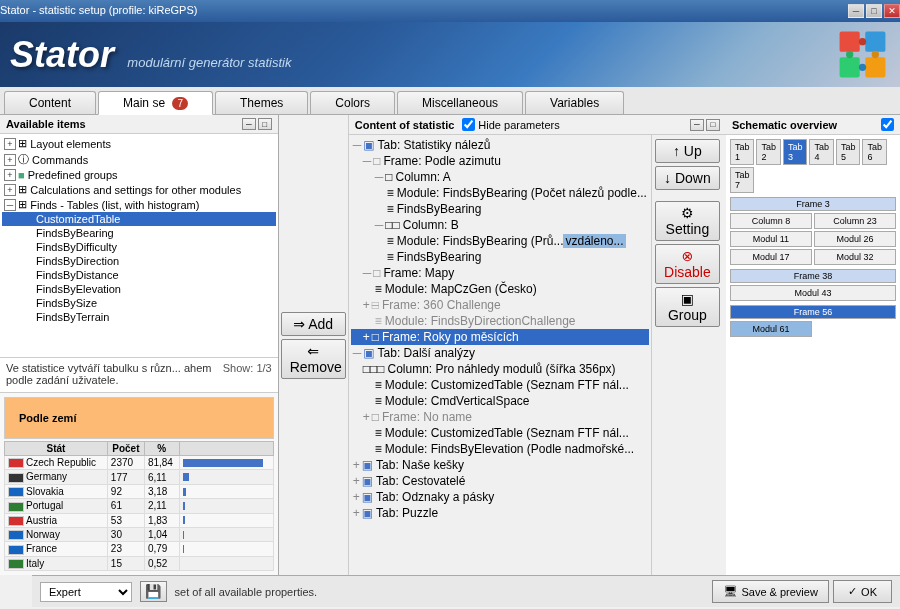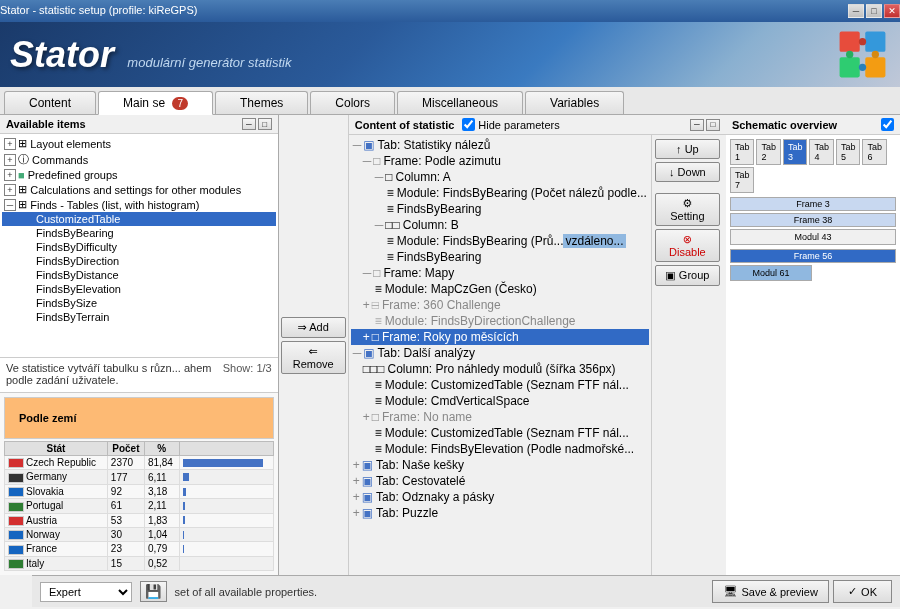--- a/index.html
+++ b/index.html
@@ -34,21 +34,21 @@
     .tree-area { flex: 1; overflow-y: auto; padding: 2px; border-bottom: 1px solid #ccc; }
     .tree-item { display: flex; align-items: center; padding: 1px 2px; cursor: pointer; white-space: nowrap; }
     .tree-item.selected { background: #316ac5; color: white; }
     .tree-indent { display: inline-block; width: 16px; flex-shrink: 0; }
     .tree-expander { width: 12px; height: 12px; border: 1px solid #808080; background: white; display: inline-flex; align-items: center; justify-content: center; font-size: 9px; cursor: pointer; flex-shrink: 0; margin-right: 2px; color: #333; }
     .tree-icon { margin-right: 3px; font-size: 11px; }
     .tree-label { font-size: 11px; }
     
     
     .add-remove-btns { display: flex; flex-direction: column; justify-content: center; align-items: center; padding: 4px; gap: 3px; width: 70px; background: #f0f0f0; border-right: 1px solid #ccc; }
-    .action-btn { padding: 3px 8px; border: 1px solid #888; background: linear-gradient(to bottom, #f5f5f5, #ddd); cursor: pointer; font-size: 11px; width: 65px; text-align: center; border-radius: 2px; }
+    .action-btn { padding: 3px 8px; border: 1px solid #888; background: linear-gradient(to bottom, #f5f5f5, #ddd); cursor: pointer; font-size: 14px; width: 65px; text-align: center; border-radius: 2px; }
     
     
     .desc-area { padding: 4px 6px; font-size: 11px; color: #333; border-bottom: 1px solid #ccc; min-height: 35px; }
     .show-counter { float: right; font-size: 11px; color: #555; }
     
     
     .preview-table-area { padding: 4px; background: #f8f8f8; }
     .preview-title { text-align: left; font-weight: bold; font-size: 11px; padding: 14px; background: #fdba74; border: 1px solid #ccc; margin-bottom: 2px; }
     .preview-table { width: 100%; border-collapse: collapse; font-size: 10px; }
     .preview-table th { background: #e0e0e0; border: 1px solid #bbb; padding: 1px 3px; font-weight: bold; }
@@ -496,20 +496,28 @@
         <div class="sch-tab">Tab<br>1</div>
         <div class="sch-tab">Tab<br>2</div>
         <div class="sch-tab active">Tab<br>3</div>
         <div class="sch-tab">Tab<br>4</div>
         <div class="sch-tab">Tab<br>5</div>
         <div class="sch-tab">Tab<br>6</div>
         <div class="sch-tab">Tab<br>7</div>
       </div>
 
       <div class="sch-frame-label">Frame 3</div>
+      <div class="sch-grid">
+        <div class="sch-cell">Column 8</div>
+        <div class="sch-cell">Column 23</div>
+        <div class="sch-cell">Modul 11</div>
+        <div class="sch-cell">Modul 26</div>
+        <div class="sch-cell">Modul 17</div>
+        <div class="sch-cell">Modul 32</div>
+      </div>
 
       <div class="sch-frame-label">Frame 38</div>
       <div class="sch-grid">
         <div class="sch-cell" style="grid-column:1/3;">Modul 43</div>
       </div>
 
       <div class="sch-frame-label" style="background:#316ac5; color:white;">Frame 56</div>
       <div class="sch-grid">
         <div class="sch-cell highlighted">Modul 61</div>
       </div>

